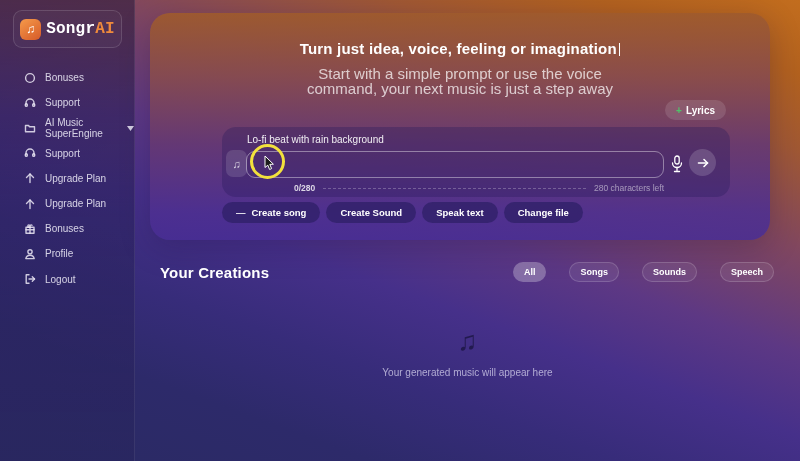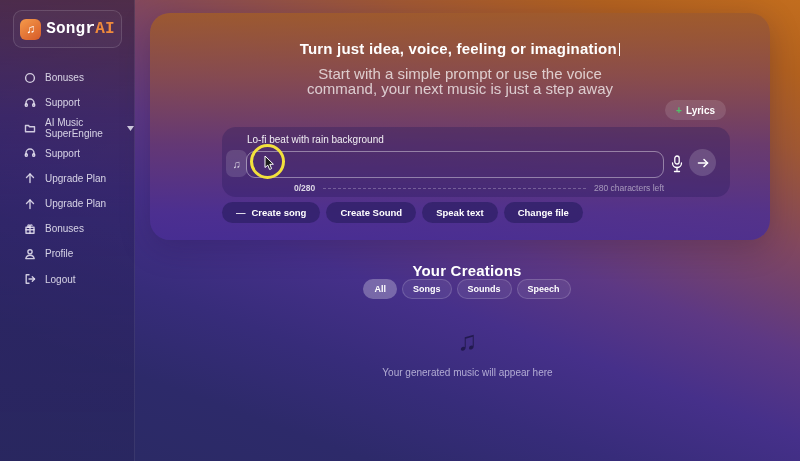--- a/index.html
+++ b/index.html
@@ -120,24 +120,24 @@
     height:21px; padding:0 14px; border-radius:11px;
     background:rgba(48,32,104,.78); color:#fff;
     font-size:9.5px; font-weight:600; display:flex; align-items:center; gap:6px;
     cursor:pointer;
   }
   .minus-glyph { color:rgba(255,255,255,.9); font-weight:bold; }
 
   
   .creations-header {
     position:absolute; left:160px; top:262px; width:614px;
-    display:flex; align-items:center; justify-content:space-between;flex-direction:column;
+    display:flex; align-items:center; justify-content:space-between;
   }
   .creations-title { color:#fff; font-size:15px; font-weight:bold; letter-spacing:.2px; }
-  .filters { display:flex; gap:5px;text-align:center; }
+  .filters { display:flex; gap:23px;text-align:center; }
   .filter-pill {
     height:20px; padding:0 10px; border-radius:10px;
     display:flex; align-items:center; color:#fff;
     font-size:9px; font-weight:600; cursor:pointer;
     background:rgba(255,255,255,.07); border:1px solid rgba(255,255,255,.16);
   }
   .filter-pill.active { background:rgba(255,255,255,.28); border-color:transparent; }
 
   .empty-state {
     position:absolute; left:135px; top:326px; width:665px; text-align:center;

